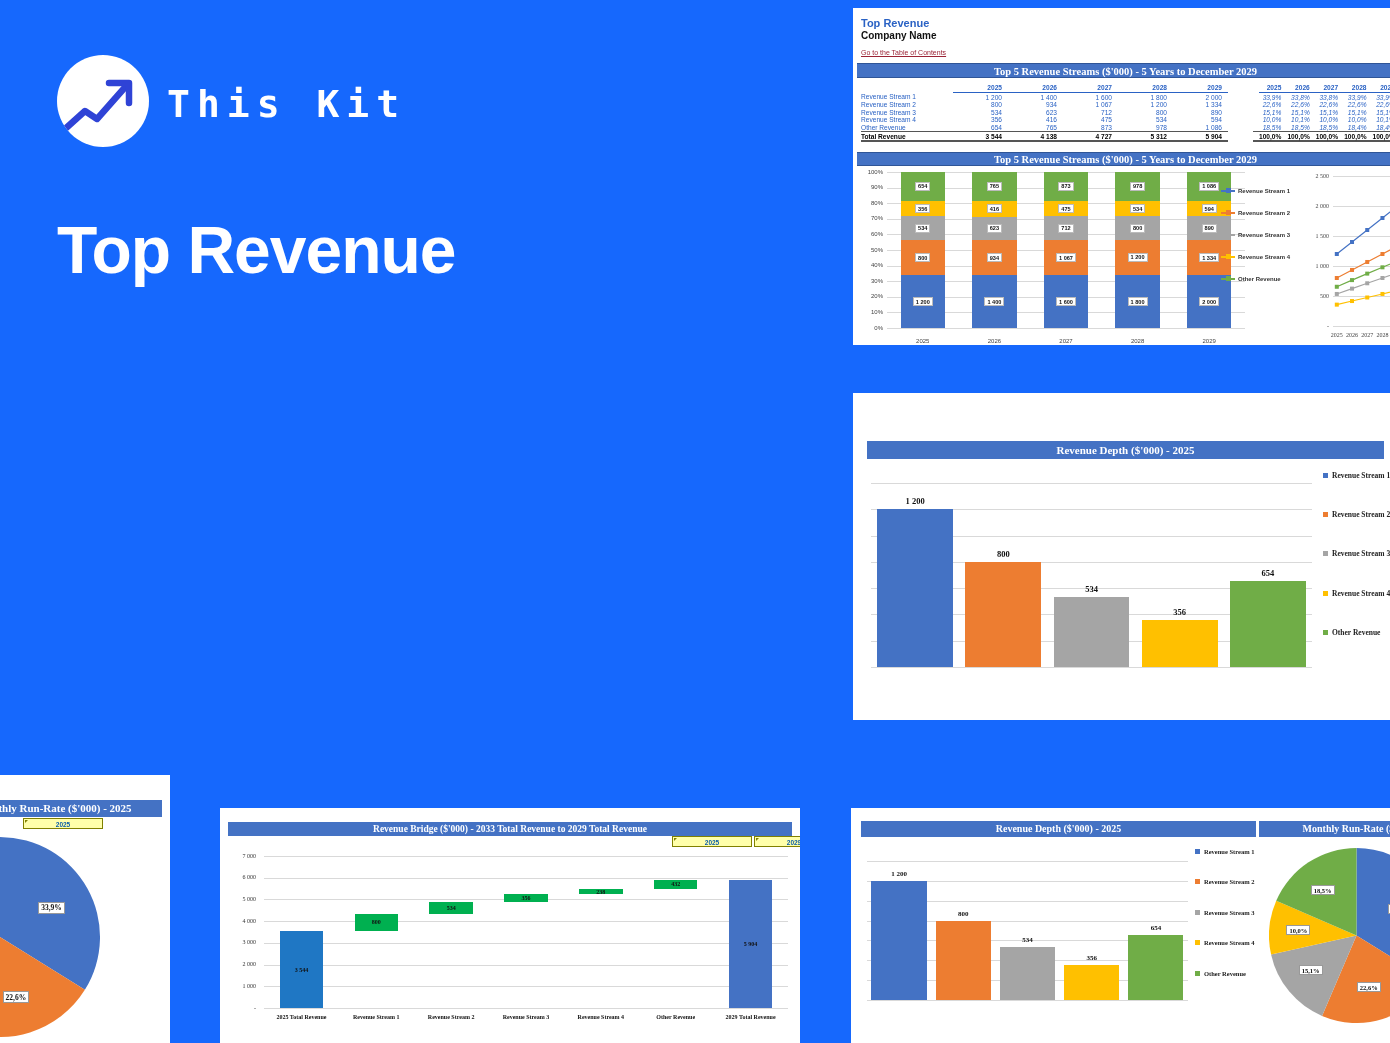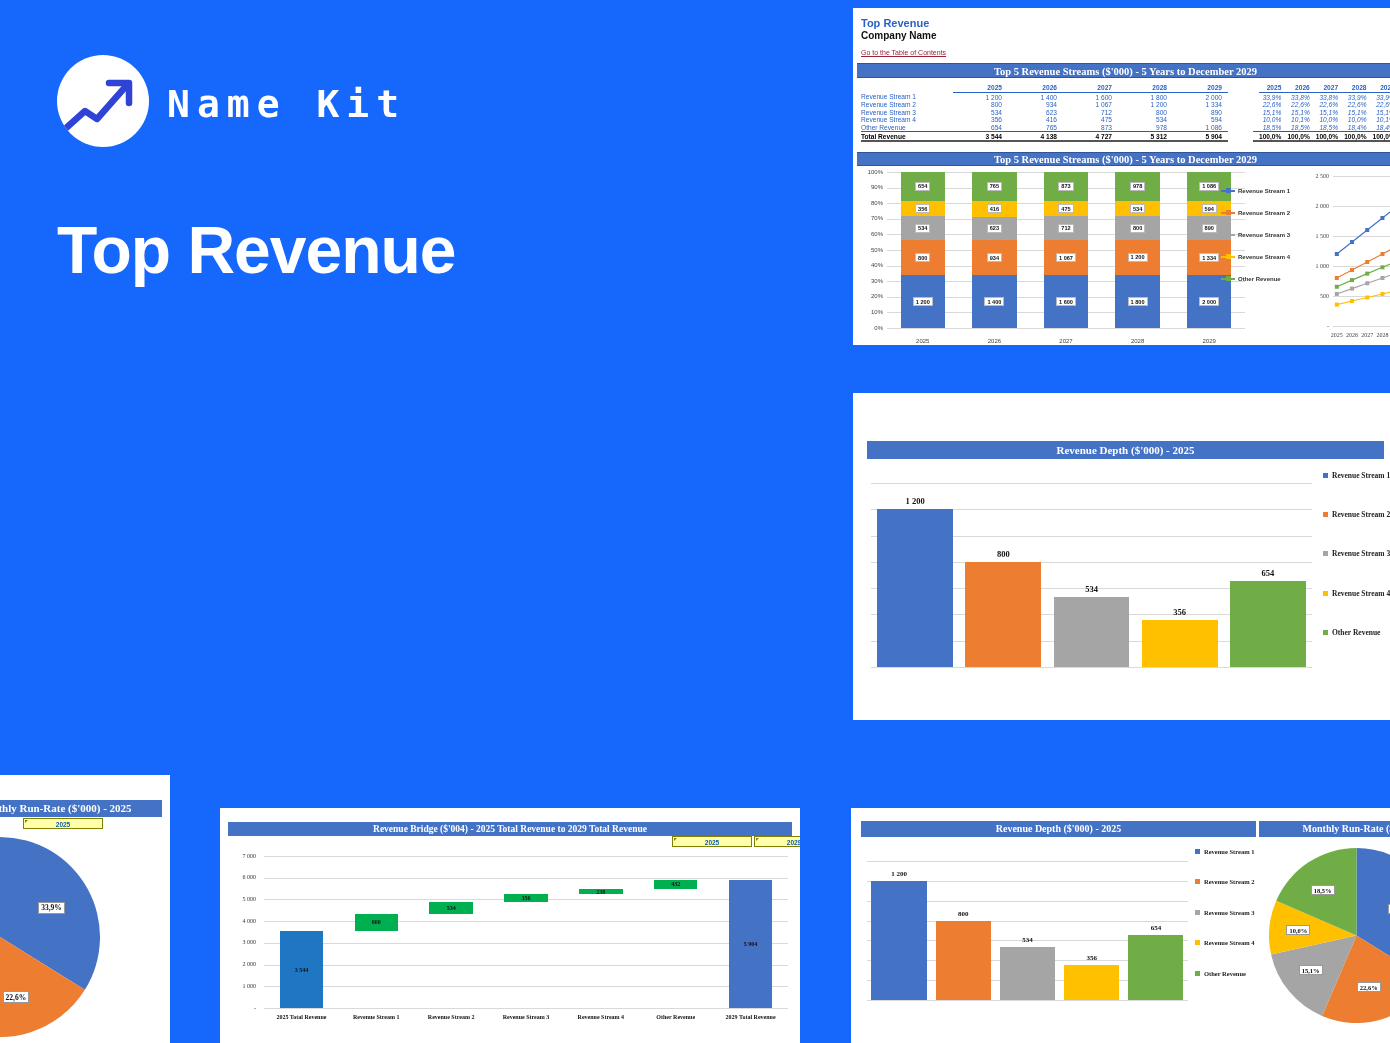--- a/index.html
+++ b/index.html
@@ -139,21 +139,21 @@
 <div class="stage">
 
   <div class="brand">
     <div class="logo-circle">
       <svg width="92" height="92" viewBox="0 0 92 92">
         <polyline points="8,74 28,56 40,64 70,30" fill="none" stroke="#2f43d6" stroke-width="6.5" stroke-linecap="round" stroke-linejoin="round"></polyline>
         <polyline points="52,28 72,28 72,48" fill="none" stroke="#2f43d6" stroke-width="6.5" stroke-linecap="round" stroke-linejoin="round"></polyline>
       </svg>
     </div>
     <div class="logo-words">
-      <div class="logo-bottom">Name Kit</div>
+      <div class="logo-bottom">This Kit</div>
     </div>
   </div>
 
   <div class="page-title">Top Revenue</div>
 
   <div class="card" id="card-sheet">
     <div class="sheet-hdr">
       <div class="sheet-title">Top Revenue</div>
       <div class="sheet-sub">Company Name</div>
       <a class="sheet-link" href="#">Go to the Table of Contents</a>
@@ -539,21 +539,21 @@
           <path d="M 100 100 L 60.610937394069715 191.9157317711506 A 100 100 0 0 1 2.3694559282366328 121.63970573393895 Z" fill="#a5a5a5"></path>
           <path d="M 100 100 L 2.3694559282366328 121.63970573393895 A 100 100 0 0 1 8.270717225779038 60.178665495402996 Z" fill="#ffc000"></path>
           <path d="M 100 100 L 8.270717225779038 60.178665495402996 A 100 100 0 0 1 100.00000000000007 0 Z" fill="#70ad47"></path>
         </svg>
         <div class="pielabel" style="left:138.20492028195417px; top:64.90304637962521px; font-size:7.5px;">33,9%</div>
         <div class="pielabel" style="left:102.58446828063461px; top:154.149112746736px; font-size:7.5px;">22,6%</div>
       </div>
   </div>
 
   <div class="card" id="card-bridge">
-    <div class="bar-chart-title" style="left:8px; top:14px; width:564px; height:14px; line-height:14px; font-size:9.5px;">Revenue Bridge ($'004) - 2025 Total Revenue to 2029 Total Revenue</div>
+    <div class="bar-chart-title" style="left:8px; top:14px; width:564px; height:14px; line-height:14px; font-size:9.5px;">Revenue Bridge ($'000) - 2033 Total Revenue to 2029 Total Revenue</div>
     <div class="yellow-sel" style="left:452px; top:28px; width:80px; height:11px; line-height:11px;">2025</div>
     <div class="yellow-sel" style="left:534px; top:28px; width:80px; height:11px; line-height:11px;">2029</div>
     <div id="bridge-plot" style="position:absolute; left:10px; top:42px; width:562px; height:180px;">
         <div class="wf-ytick" style="left:0px; top:154.5px;">-</div>
         <div class="grid-line" style="left:34px; width:524px; top:158px;"></div>
         <div class="wf-ytick" style="left:0px; top:132.7857142857143px;">1 000</div>
         <div class="grid-line" style="left:34px; width:524px; top:136.2857142857143px;"></div>
         <div class="wf-ytick" style="left:0px; top:111.07142857142857px;">2 000</div>
         <div class="grid-line" style="left:34px; width:524px; top:114.57142857142857px;"></div>
         <div class="wf-ytick" style="left:0px; top:89.35714285714285px;">3 000</div>

